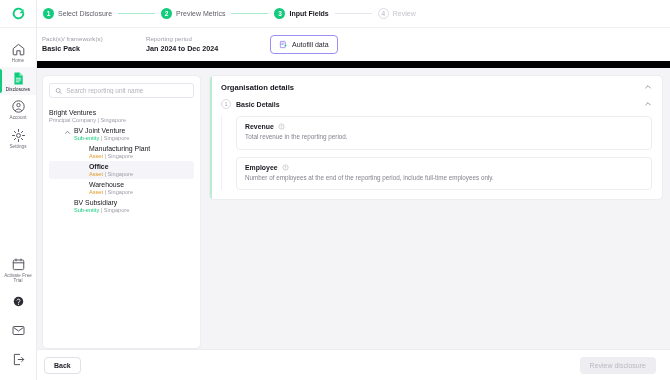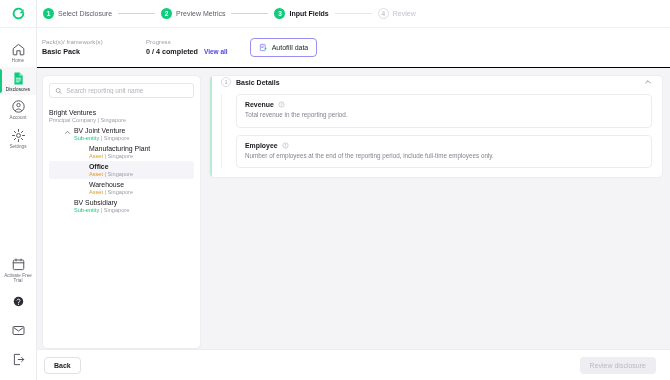--- a/index.html
+++ b/index.html
@@ -62,21 +62,21 @@
   .step-dot.done { background: #13cb7c; }
   .step-dot.todo { background: #fff; color: #c5c5cf; border: 1px solid #dcdce3; }
   .step-lbl { font-size: 7px; color: #5d5d69; white-space: nowrap; }
   .step.cur .step-lbl { color: #16161d; font-weight: bold; }
   .step.fut .step-lbl { color: #c2c2cc; }
   .step-line { width: 37px; height: 1px; background: #a9e9cc; margin: 0 6px; }
   .step-line.dim { background: #e6e6ec; }
 
   
   .metabar {
-    height: 40px; background: #fff; border-bottom: 1px solid #000000;
+    height: 40px; background: #fff; border-bottom: 7px solid #000000;
     display: flex; align-items: center; padding: 0 12px 0 5px; gap: 0;
   }
   .meta { display: flex; flex-direction: column; gap: 2px; }
   .meta.m1 { width: 104px; }
   .meta.m2 { width: 102px; }
   .meta-k { font-size: 6px; color: #9a9aa6; letter-spacing: .1px; }
   .meta-v { font-size: 7.2px; color: #16161d; font-weight: bold; }
   .meta-v-row { display: flex; align-items: center; gap: 6px; }
   .viewall { font-size: 6.5px; color: #4f46e5; font-weight: bold; cursor: pointer; }
   .autofill {
@@ -297,28 +297,25 @@
       </div>
     </div>
 
     <div class="metabar">
 
       <div class="meta m1">
         <div class="meta-k">Pack(s)/ framework(s)</div>
         <div class="meta-v">Basic Pack</div>
       </div>
 
-
-      <div class="meta">
-        <div class="meta-k">Progress</div>
-        <div class="meta-v-row">
-          <div class="meta-v">0 / 4 completed</div>
-          <div class="viewall">View all</div>
-        </div>
-      </div>
+      <div class="meta m2">
+        <div class="meta-k">Reporting period</div>
+        <div class="meta-v">Jan 2024 to Dec 2024</div>
+      </div>
+
 
       <div class="autofill">
         <svg width="9" height="9" viewBox="0 0 24 24">
           <rect x="3.6" y="3.6" width="13" height="16.8" rx="1.8" fill="none" stroke="#6f63ef" stroke-width="1.7"></rect>
           <path d="M6.8 8.4h6M6.8 12h4" stroke="#6f63ef" stroke-width="1.5" stroke-linecap="round"></path>
           <path d="M17.6 11.4l1.1 2.6 2.6 1.1-2.6 1.1-1.1 2.6-1.1-2.6-2.6-1.1 2.6-1.1z" fill="#0ccd7d"></path>
         </svg>
         <span>Autofill data</span>
       </div>
 
@@ -421,20 +418,28 @@
               </div>
             </div>
           </div>
 
         </div>
       </div>
 
       <div class="right">
 
         <div class="card accent">
+          <div class="card-hd">
+            <div class="card-hd-t">Organisation details</div>
+            <div class="chev-r">
+              <svg width="8" height="8" viewBox="0 0 24 24">
+                <path d="M5 15l7-7 7 7" fill="none" stroke="#73737d" stroke-width="2.2" stroke-linecap="round" stroke-linejoin="round"></path>
+              </svg>
+            </div>
+          </div>
 
           <div class="sec">
             <div class="sec-hd">
               <div class="sec-num">1</div>
               <div class="sec-t">Basic Details</div>
               <div class="chev-r">
                 <svg width="8" height="8" viewBox="0 0 24 24">
                   <path d="M5 15l7-7 7 7" fill="none" stroke="#73737d" stroke-width="2.2" stroke-linecap="round" stroke-linejoin="round"></path>
                 </svg>
               </div>

